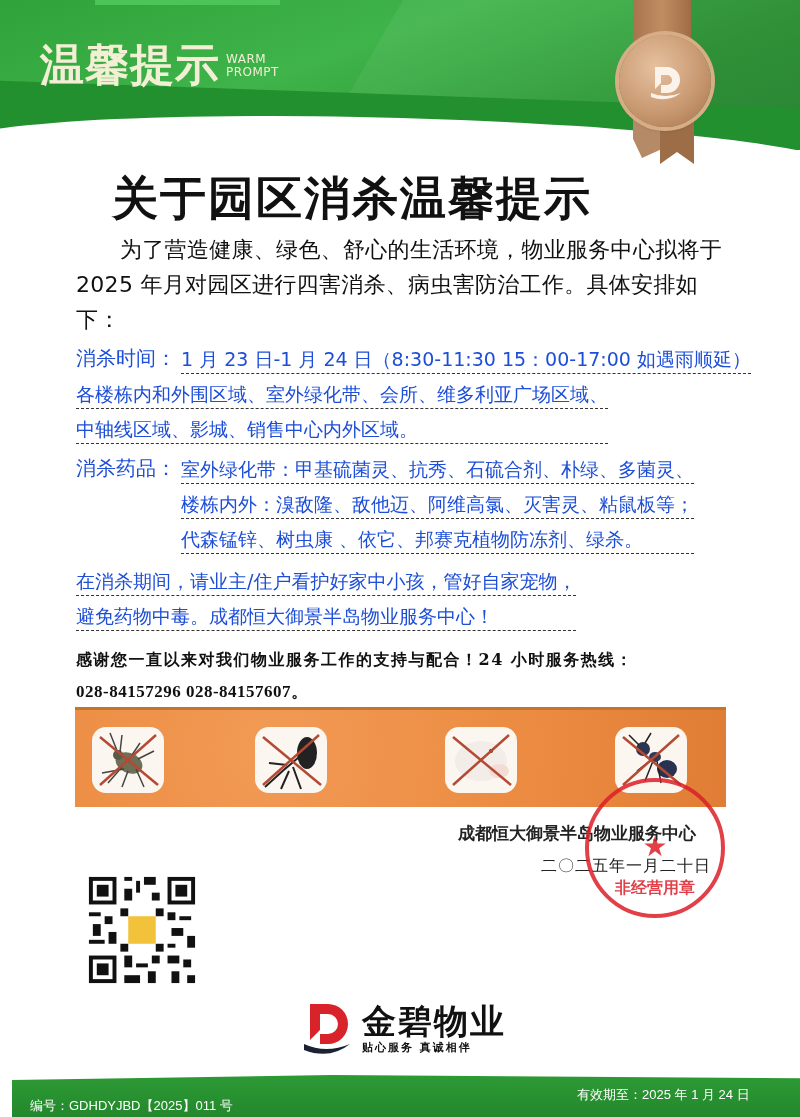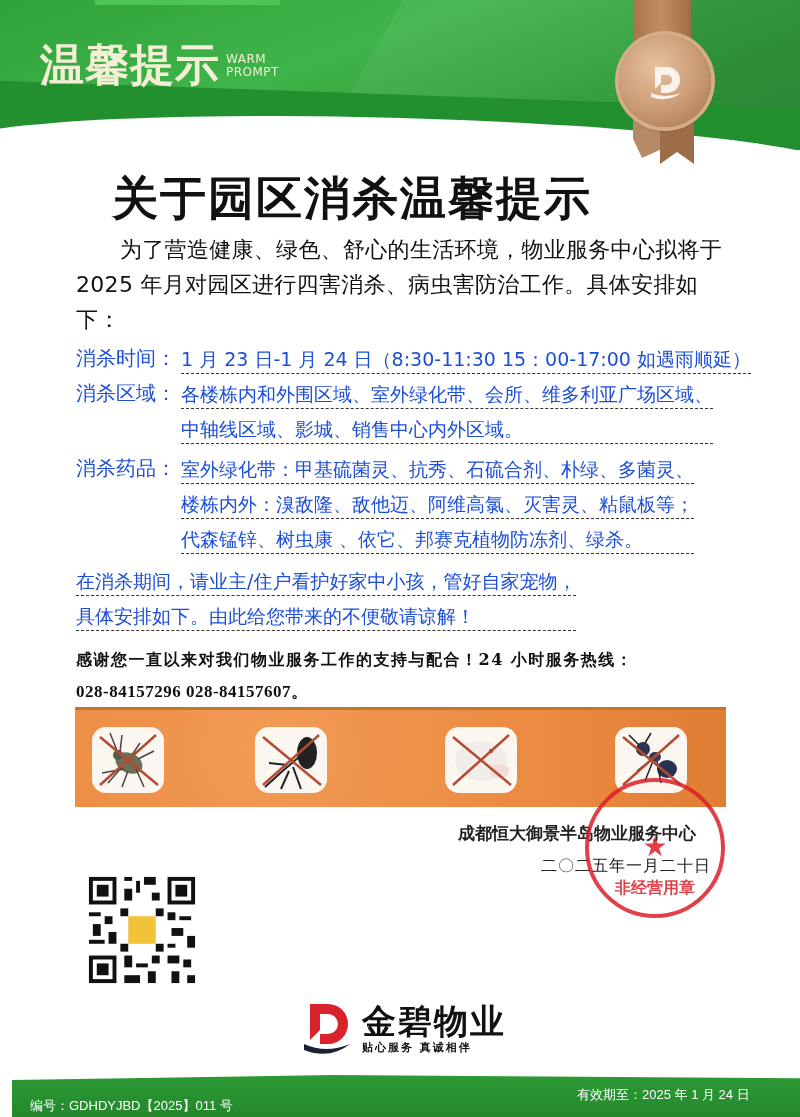--- a/index.html
+++ b/index.html
@@ -125,38 +125,37 @@
 <div class="doc-title">关于园区消杀温馨提示</div>
 <div class="para intro">为了营造健康、绿色、舒心的生活环境，物业服务中心拟将于 2025 年月对园区进行四害消杀、病虫害防治工作。具体安排如下：</div>
 
 <div class="row" style="top:345px;">
   <div class="label">消杀时间：</div>
   <div class="lines">
     <span>1 月 23 日-1 月 24 日（8:30-11:30 15：00-17:00 如遇雨顺延）</span>
   </div>
 </div>
 <div class="row" style="top:380px;">
-  <div class="label">消杀区域：</div>
   <div class="lines">
     <span>各楼栋内和外围区域、室外绿化带、会所、维多利亚广场区域、</span>
     <span>中轴线区域、影城、销售中心内外区域。</span>
   </div>
 </div>
 <div class="row" style="top:455px;">
   <div class="label">消杀药品：</div>
   <div class="lines">
     <span>室外绿化带：甲基硫菌灵、抗秀、石硫合剂、朴绿、多菌灵、</span>
     <span>楼栋内外：溴敌隆、敌他迈、阿维高氯、灭害灵、粘鼠板等；</span>
     <span>代森锰锌、树虫康 、依它、邦赛克植物防冻剂、绿杀。</span>
   </div>
 </div>
 <div class="row" style="top:567px;">
   <div class="lines">
     <span>在消杀期间，请业主/住户看护好家中小孩，管好自家宠物，</span>
-    <span>具体安排如下。由此给您带来的不便敬请谅解！</span>
+    <span>避免药物中毒。成都恒大御景半岛物业服务中心！</span>
   </div>
 </div>
 
 <div class="thanks" style="top:644px;">感谢您一直以来对我们物业服务工作的支持与配合！24 小时服务热线：</div>
 <div class="thanks" style="top:676px; font-family:'Liberation Serif',serif; font-size:17px; letter-spacing:0.5px;">028-84157296  028-84157607。</div>
 
 <div class="pest-strip">
   <div class="pest" style="left:17px;">
     <svg viewBox="0 0 72 66">
       <ellipse cx="37" cy="36" rx="14" ry="10" fill="#6d6f57" transform="rotate(25 37 36)"></ellipse>

